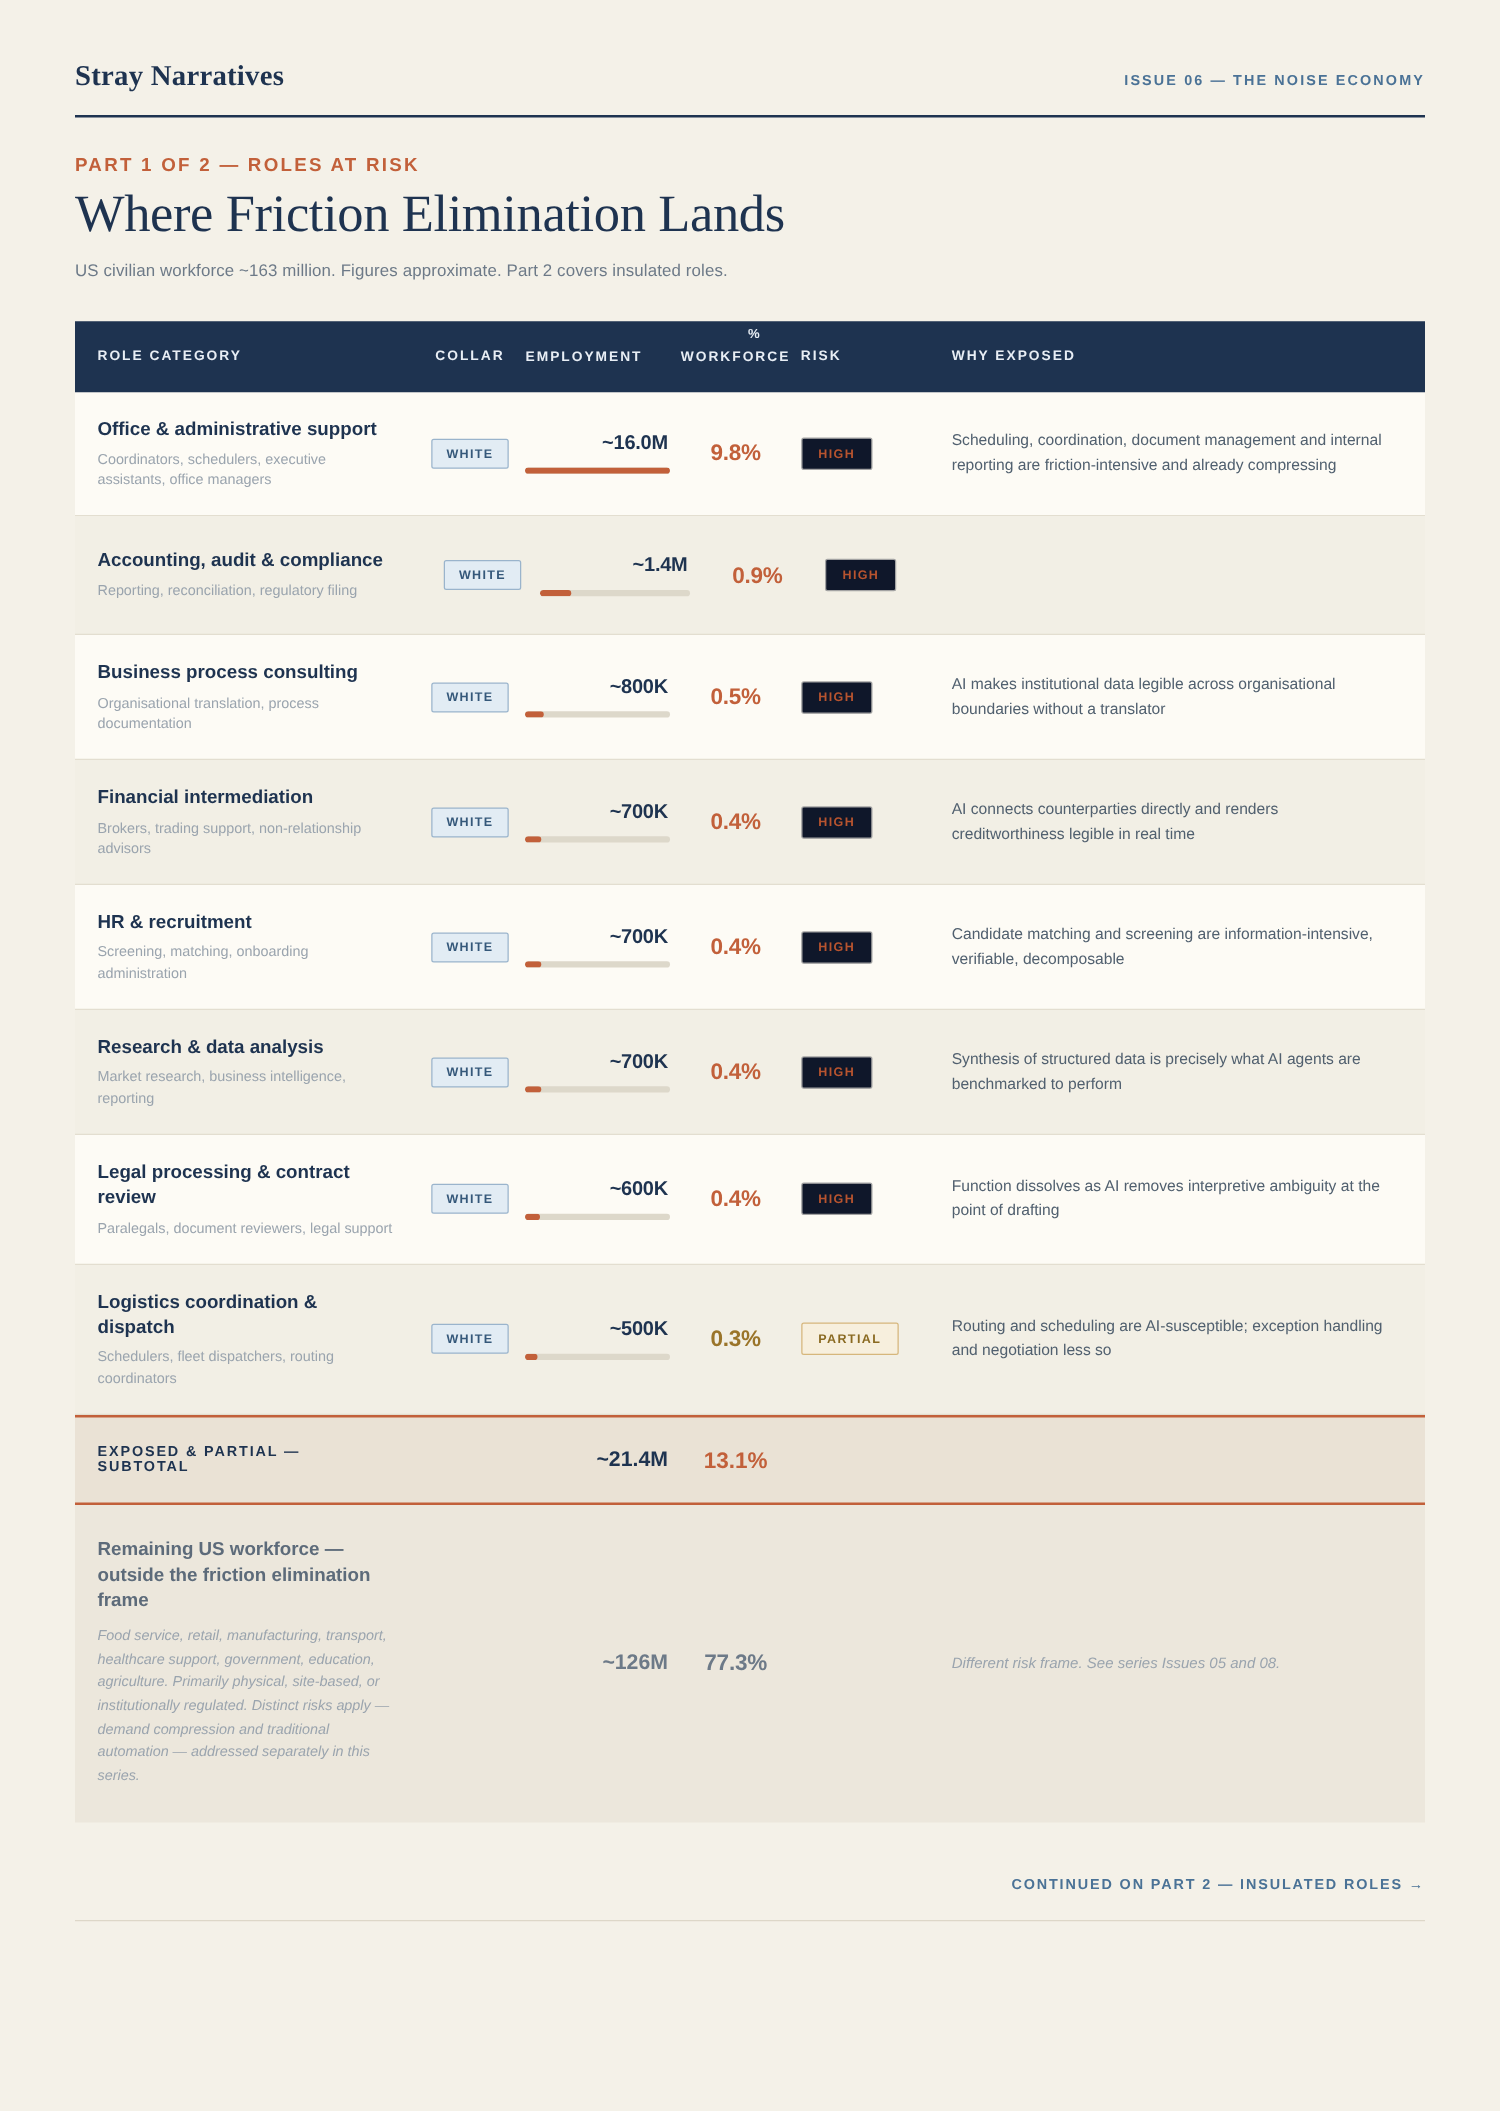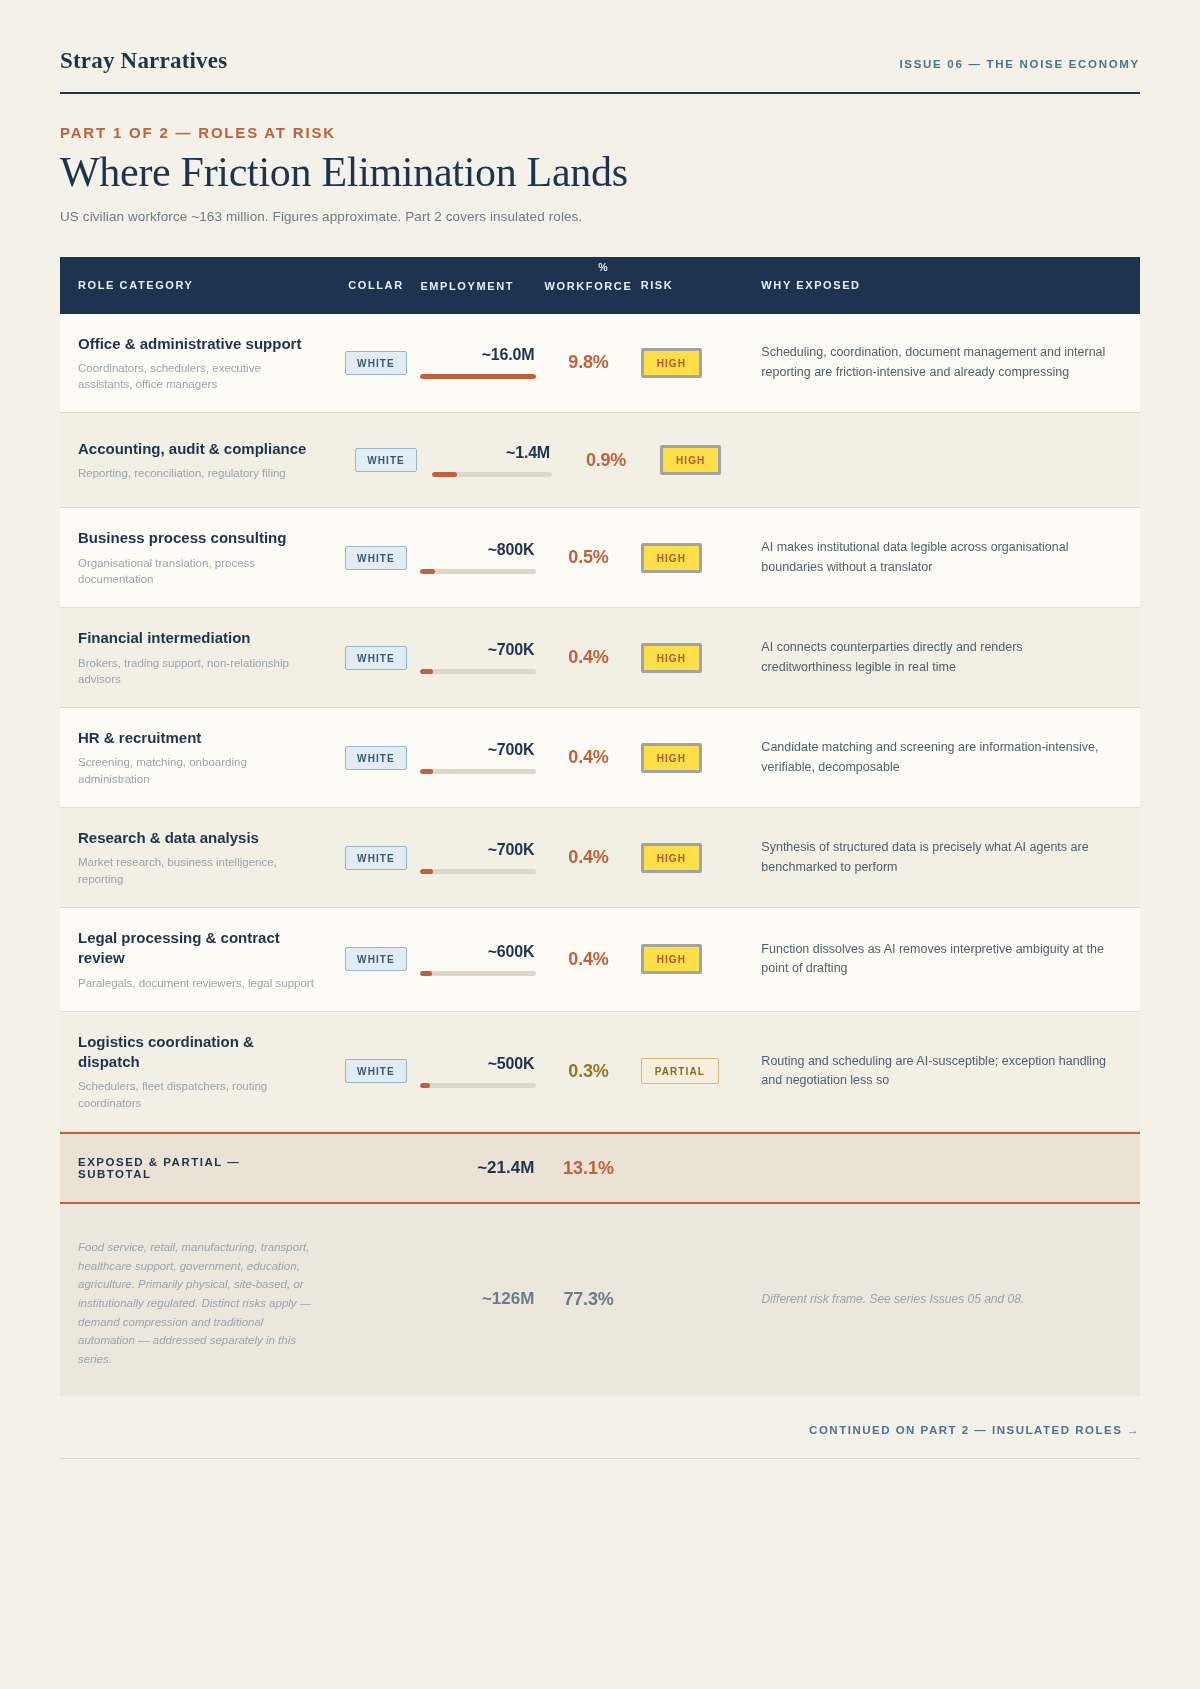--- a/index.html
+++ b/index.html
@@ -171,22 +171,22 @@
 
   .risk-badge {
     display: inline-block;
     font-size: 10px;
     font-weight: bold;
     letter-spacing: 1.1px;
     padding: 7px 13px 6px 13px;
     border-radius: 2px;
   }
   .risk-high {
-    border: 3px solid #a3a3a3;
-    background: #fde047;
+    border: 1px solid #a3a3a3;
+    background: #0f172a;
     color: #b8542f;
   }
   .risk-moderate {
     border: 1px solid #d6b67c;
     background: #f7efdd;
     color: #8a6a22;
   }
 
   .why {
     font-size: 12.5px;
@@ -249,21 +249,21 @@
     padding-right: 2px;
   }
   .rem-note {
     font-size: 12px;
     font-style: italic;
     color: #9aa4ae;
   }
 
   
   .continued-wrap {
-    margin-top: 24px;
+    margin-top: 40px;
     padding-bottom: 20px;
     text-align: right;
     border-bottom: 1px solid #ddd7c8;
   }
   .continued {
     font-size: 11.5px;
     font-weight: bold;
     letter-spacing: 1.5px;
     color: #4a7296;
     text-decoration: none;
@@ -476,20 +476,21 @@
       <div class="c-role subtotal-label">EXPOSED &amp; PARTIAL — SUBTOTAL</div>
       <div class="c-collar"></div>
       <div class="c-emp subtotal-emp">~21.4M</div>
       <div class="c-pct"><span class="subtotal-pct">13.1%</span></div>
       <div class="c-risk"></div>
       <div class="c-why"></div>
     </div>
 
     <div class="row remaining">
       <div class="c-role">
+        <div class="rem-name">Remaining US workforce — outside the friction elimination frame</div>
         <div class="rem-sub">Food service, retail, manufacturing, transport, healthcare support, government, education, agriculture. Primarily physical, site-based, or institutionally regulated. Distinct risks apply — demand compression and traditional automation — addressed separately in this series.</div>
       </div>
       <div class="c-collar"></div>
       <div class="c-emp rem-emp">~126M</div>
       <div class="c-pct"><span class="pct-val pct-rest">77.3%</span></div>
       <div class="c-risk"></div>
       <div class="c-why rem-note">Different risk frame. See series Issues 05 and 08.</div>
     </div>
 
   </div>

